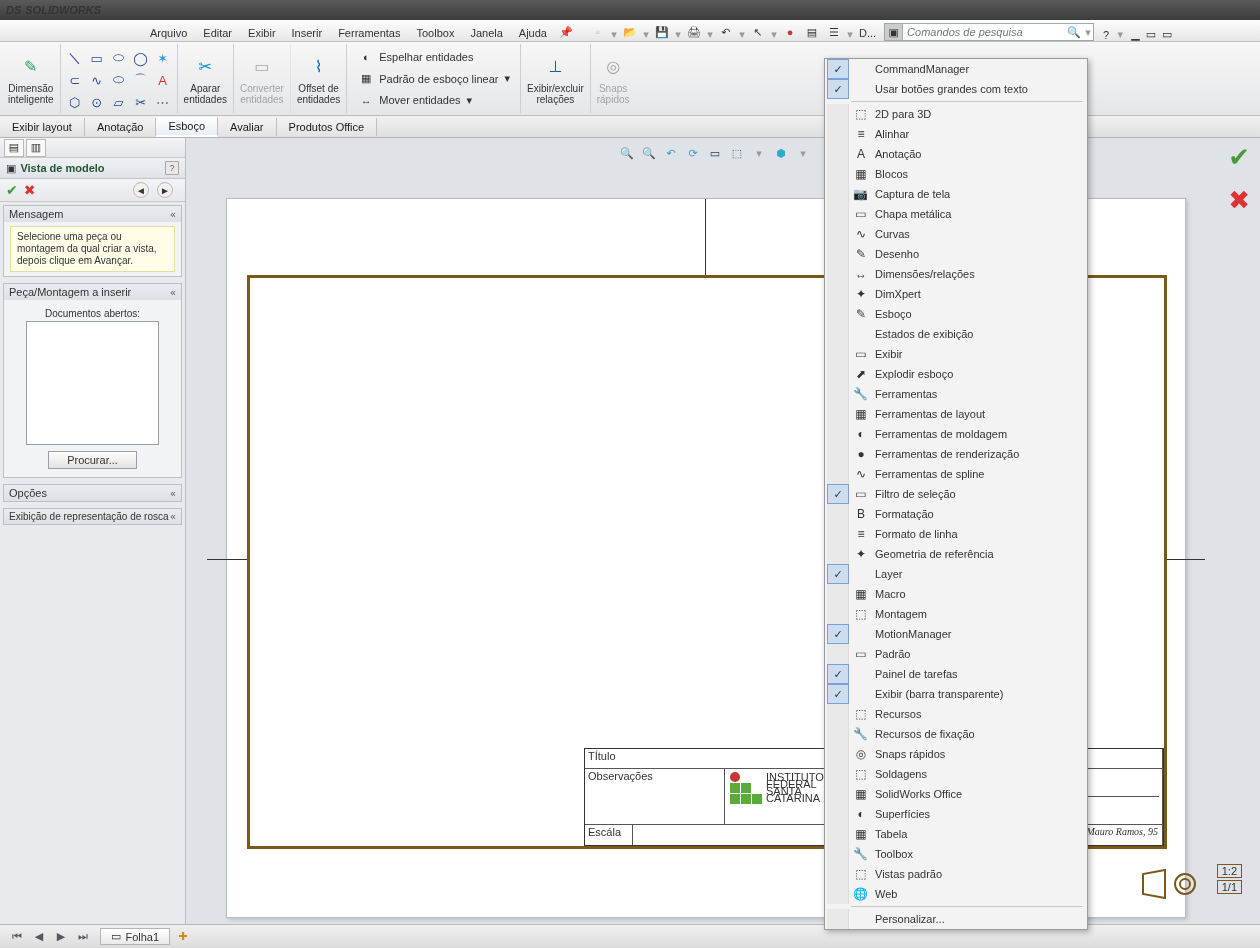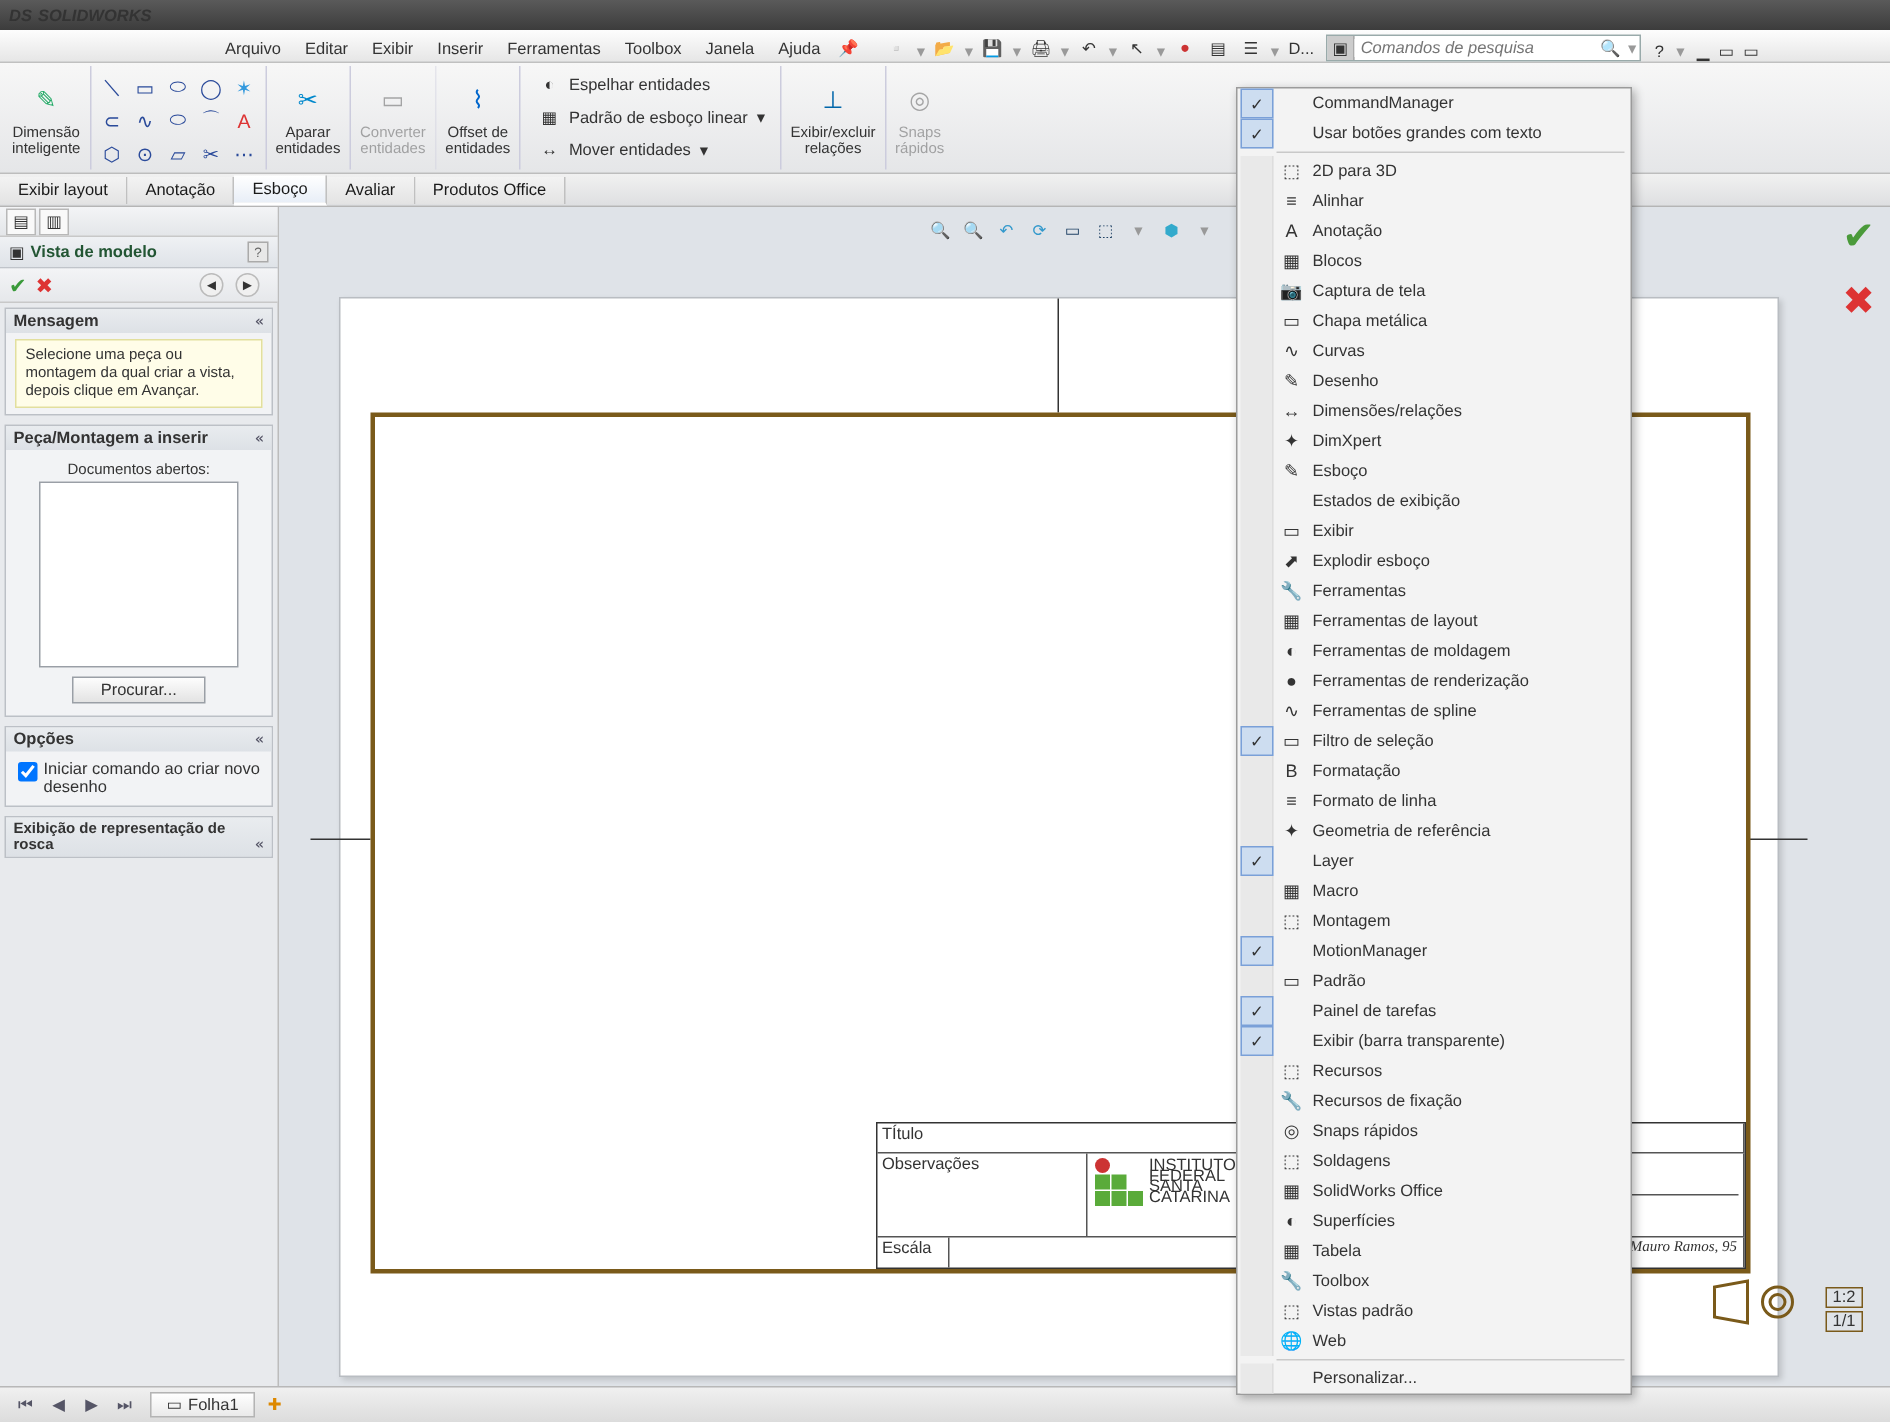--- a/index.html
+++ b/index.html
@@ -34,21 +34,21 @@
 .lp-tabs{height:20px;display:flex;align-items:center;padding:2px 4px;border-bottom:1px solid #c8c8c8;background:linear-gradient(#f3f4f6,#e4e6e9)}
 .lp-tabs span{width:20px;height:18px;border:1px solid #b8b8b8;background:#f9f9f9;margin-right:2px;display:flex;align-items:center;justify-content:center;font-size:11px}
 .lp-head{display:flex;align-items:center;padding:3px 6px;background:linear-gradient(#eff1f4,#dfe3e8);border-bottom:1px solid #c0c4ca}
 .lp-head .t{flex:1;font-weight:bold;color:#253}
 .lp-head .q{width:14px;height:14px;background:#e8e8e8;border:1px solid #aaa;text-align:center;line-height:12px;font-size:9px;color:#666}
 .lp-okrow{display:flex;align-items:center;padding:3px 6px;background:linear-gradient(#f3f4f6,#e6e8eb);border-bottom:1px solid #c8c8c8}
 .lp-okrow span{margin-right:6px;font-size:14px}
 .lp-okrow .nav{margin-left:auto;display:flex}
 .lp-okrow .nav span{width:16px;height:16px;border:1px solid #bbb;border-radius:8px;background:#f0f0f0;display:flex;align-items:center;justify-content:center;margin-left:2px;font-size:10px}
 .section{border:1px solid #bcc0c6;margin:3px;background:#f2f3f5}
-.section .shead{background:linear-gradient(#e9ecef,#dde1e6);padding:2px 5px;display:flex;align-items:flex-end;font-weight:bold;color:#344}
+.section .shead{background:linear-gradient(#e9ecef,#dde1e6);padding:2px 5px;display:flex;align-items:flex-end;font-weight:normal;color:#344}
 .section .shead .coll{margin-left:auto;font-size:10px;font-family:monospace;color:#556}
 .section .sbody{padding:4px 6px}
 .msgbox{background:#fffde8;border:1px solid #e2df9e;padding:4px 6px;font-size:10px;line-height:12px;color:#333}
 .formlabel{font-size:10px;text-align:center;margin:4px 0 2px}
 .openbox{background:#fff;border:1px solid #9a9fa6;height:124px;margin:2px 16px}
 .browsebtn{display:block;margin:6px auto 4px;padding:2px 18px;background:linear-gradient(#fdfdfd,#e3e3e3);border:1px solid #9a9fa6;cursor:pointer;font-size:11px}
 .chk{display:flex;align-items:flex-start;padding:2px 0}
 .chk input{margin:1px 4px 0 2px}
 .rad{display:flex;align-items:center;padding:1px 0}
 .rad input{margin:0 4px 0 12px}
@@ -69,21 +69,21 @@
 .ctxmenu .mi{display:flex;align-items:center;height:20px;padding:0 8px 0 2px;cursor:default}
 .ctxmenu .mi .chkcol{width:22px;height:20px;display:flex;align-items:center;justify-content:center;background:#e9e9e9;border-right:1px solid #ddd;margin-right:2px}
 .ctxmenu .mi .iccol{width:20px;display:flex;align-items:center;justify-content:center;font-size:12px}
 .ctxmenu .mi .lbl{padding-left:4px}
 .ctxmenu .msep{height:1px;background:#c9c9c9;margin:2px 4px 2px 26px}
 .ctxmenu .checked .chkcol{background:#cdddf0;border:1px solid #7aa0d8}
 .okx{position:absolute;right:10px;top:4px;display:flex;flex-direction:column;gap:12px}
 .okx span{font-size:26px}
 .okx .ok{color:#4a9a3a}
 .okx .no{color:#d33}
-.proj{position:absolute;right:18px;bottom:36px;display:flex;align-items:flex-end;gap:18px}
+.proj{position:absolute;right:18px;bottom:20px;display:flex;align-items:flex-start;gap:18px}
 .proj svg{width:60px;height:40px}
 .bottombar{position:absolute;left:0;bottom:0;width:1260px;height:24px;background:linear-gradient(#f0f0f0,#dcdcdc);border-top:1px solid #b8b8b8;display:flex;align-items:center;padding:0 6px}
 .bottombar .bicon{width:18px;height:16px;display:inline-flex;align-items:center;justify-content:center;margin:0 2px;color:#556}
 .bottombar .btab{background:linear-gradient(#fff,#eaeaea);border:1px solid #b4b4b4;padding:1px 10px;margin-left:6px;display:flex;align-items:center}
 .bottombar .btab .ic{margin-right:4px}
 .disabled{opacity:.4}
 .handle{position:absolute;width:6px;height:48px;background:#e8e8e8;border:1px solid #b0b0b0;right:-1px;top:356px;border-radius:0 3px 3px 0}
 </style>
 </head>
 <body>
@@ -248,26 +248,20 @@
         <div class="formlabel">Documentos abertos:</div>
         <div class="openbox"></div>
         <button class="browsebtn">Procurar...</button>
       </div>
     </div>
     <div class="section">
       <div class="shead">
           <span>Opções</span>
           <span class="coll">«</span>
         </div>
-      <div class="sbody">
-        <label class="chk">
-            <input type="checkbox" checked="" style="">
-            <span>Iniciar comando ao criar novo desenho</span>
-          </label>
-      </div>
     </div>
     <div class="section">
       <div class="shead">
           <span style="font-size:10px">Exibição de representação de rosca</span>
           <span class="coll">«</span>
         </div>
     </div>
     <div class="handle"></div>
   </div>
 

